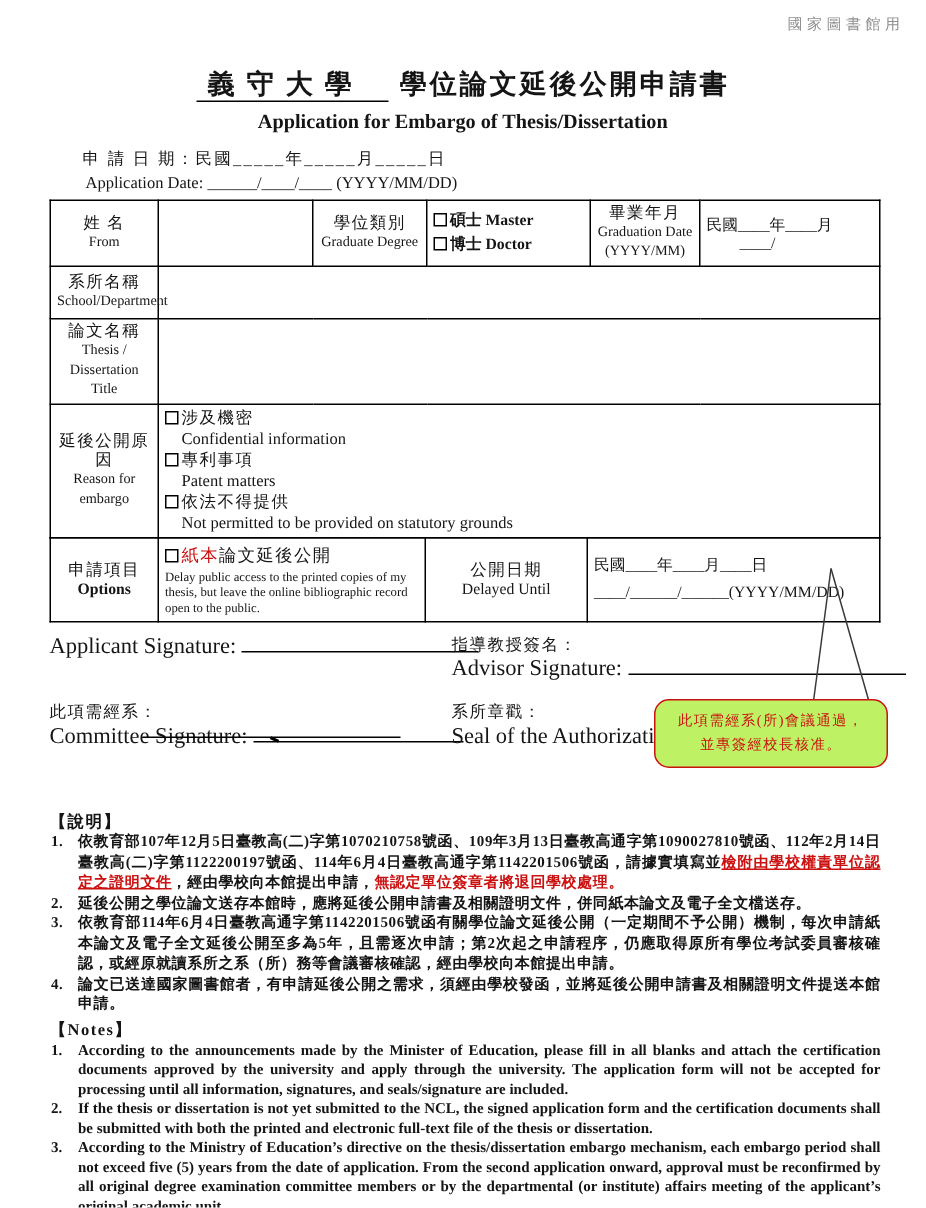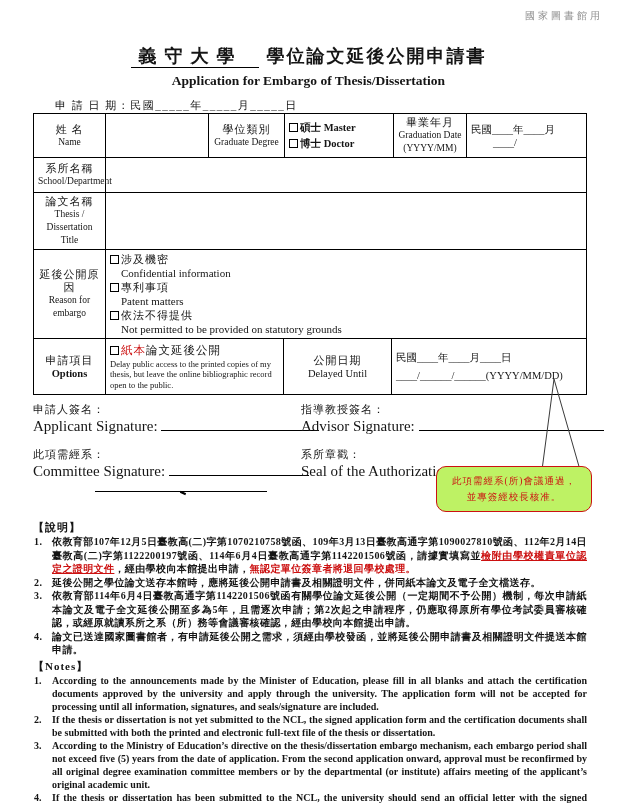--- a/index.html
+++ b/index.html
@@ -71,35 +71,40 @@
   <div class="corner-note">國家圖書館用</div>
 
   <div class="title-wrap">
     <span class="title-line">
       <span class="title-school">義守大學</span><span>學位論文延後公開申請書</span>
     </span>
   </div>
   <div class="subtitle">Application for Embargo of Thesis/Dissertation</div>
 
   <div class="date-zh">申 請 日 期：民國_____年_____月_____日</div>
+  <div class="date-en">
+    <span>Application Date:</span>
+    <span>______/____/____</span>
+    <span>(YYYY/MM/DD)</span>
+  </div>
 
   <table class="form">
     <colgroup>
       <col style="width:72px">
         <col style="width:103px">
         <col style="width:76px">
       <col style="width:109px">
         <col style="width:73px">
         <col style="width:120px">
     </colgroup>
     <tbody>
         <tr style="height:44px">
       <td class="lbl">
         <div class="zh">姓 名</div>
-        <div class="en">Name</div>
+        <div class="en">From</div>
       </td>
       <td></td>
       <td class="lbl">
         <div class="zh">學位類別</div>
         <div class="en">Graduate Degree</div>
       </td>
       <td>
         <div class="cell-sub"><span class="cb"></span><span>碩士 Master</span></div>
         <div class="cell-sub"><span class="cb"></span><span>博士 Doctor</span></div>
       </td>
@@ -171,21 +176,20 @@
         <div style="line-height:18px">民國____年____月____日</div>
         <div style="line-height:18px">____/______/______(YYYY/MM/DD)</div>
       </td>
     </tr>
   </tbody>
     </table>
 
   <div class="sig-area">
     <div class="sig-row">
       <div class="sig-col-l">
-        <div class="sig-zh">申請人簽名：</div>
         <div class="sig-en"><span>Applicant Signature:</span> <span class="sline" style="width:158px"></span></div>
       </div>
       <div class="sig-col-r">
         <div class="sig-zh">指導教授簽名：</div>
         <div class="sig-en"><span>Advisor Signature:</span> <span class="sline" style="width:185px"></span></div>
       </div>
     </div>
     <div class="sig-row">
       <div class="sig-col-l">
         <div class="sig-zh">此項需經系：</div>

